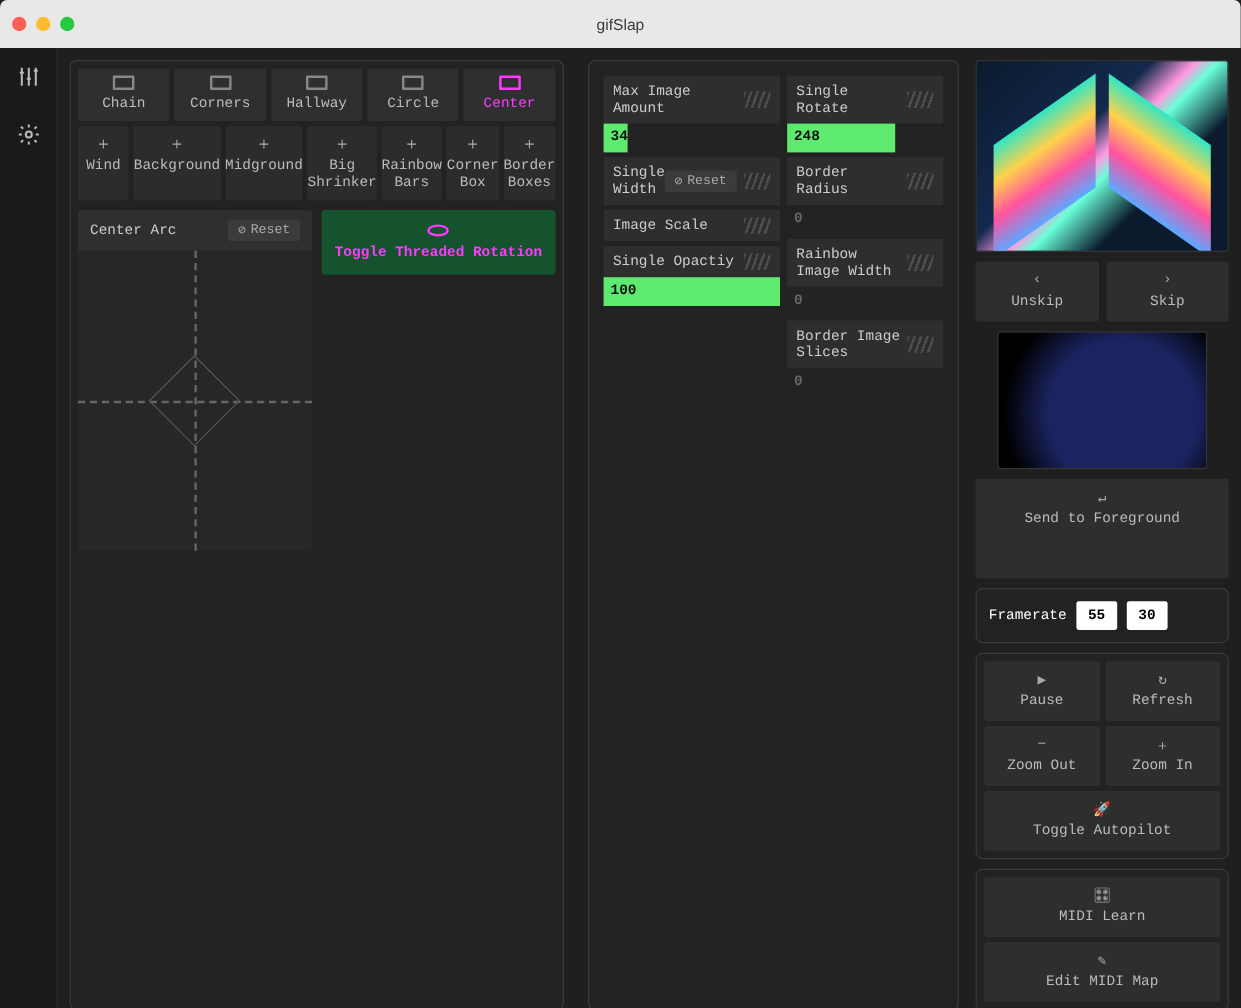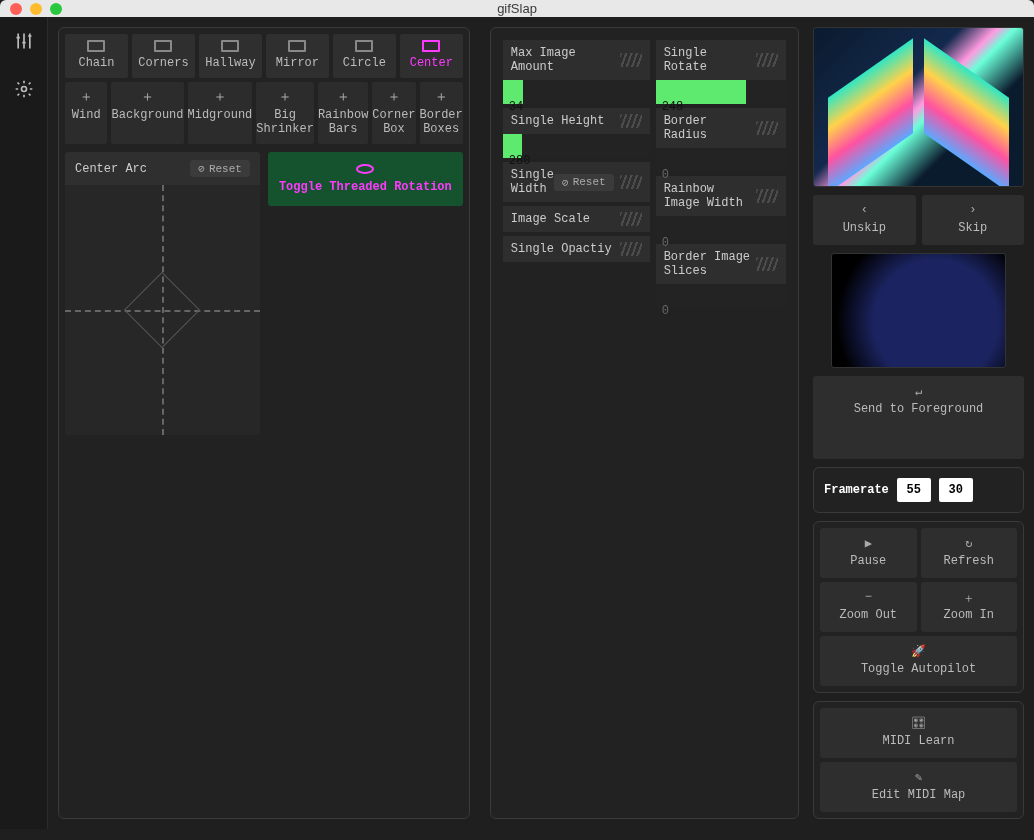--- a/index.html
+++ b/index.html
@@ -1,18 +1,18 @@
 <!DOCTYPE html>
 <html><head>
 <meta charset="utf-8">
 <style>
 * { box-sizing: border-box; margin: 0; padding: 0; font-family: Menlo, Monaco, "Courier New", monospace; }
 body { width: 1034px; height: 840px; background: #1f1f1f; color: #ccc; font-size: 12px; overflow: hidden; }
 
-.titlebar { height: 17px; background: #e8e8e8; display: flex; align-items: center; position: relative; border-top-left-radius: 6px; border-top-right-radius: 6px; }
+.titlebar { height: 40px; background: #e8e8e8; display: flex; align-items: center; position: relative; border-top-left-radius: 6px; border-top-right-radius: 6px; }
 .traffic { display: flex; gap: 8px; margin-left: 10px; }
 .tl { width: 12px; height: 12px; border-radius: 50%; }
 .tl.red { background: #ff5f57; }
 .tl.yellow { background: #febc2e; }
 .tl.green { background: #28c840; }
 .title { position: absolute; left: 0; right: 0; text-align: center; color: #3a3a3a; font-size: 13px; font-family: -apple-system, sans-serif; }
 
 .app { display: flex; height: 812px; background: #1f1f1f; }
 .side-nav { width: 48px; background: #1a1a1a; border-right: 1px solid #2b2b2b; padding-top: 10px; display: flex; flex-direction: column; align-items: center; gap: 20px; }
 .side-btn { width: 28px; height: 28px; display: flex; align-items: center; justify-content: center; color: #bbb; cursor: pointer; }
@@ -44,38 +44,38 @@
 .toggle-btn { background: #14532d; border-radius: 3px; height: 54px; display: flex; flex-direction: column; align-items: center; justify-content: center; gap: 6px; color: #ff3aff; cursor: pointer; font-weight: bold; }
 .eye { width: 18px; height: 10px; border: 2px solid #ff3aff; border-radius: 50%; position: relative; }
 
 .sliders-panel { display: flex; gap: 6px; padding: 12px; }
 .slider-col { flex: 1; display: flex; flex-direction: column; gap: 4px; }
 .slider { background: #272727; border-radius: 2px; }
 .slider-head { display: flex; justify-content: space-between; align-items: center; padding: 6px 8px; background: #2e2e2e; color: #ccc; }
 .wave { width: 22px; height: 14px; background: repeating-linear-gradient(110deg, #666 0 2px, transparent 2px 5px); border-radius: 2px; opacity: .55; }
 .slider-bar { position: relative; height: 24px; background: #232323; }
 .slider-fill { position: absolute; left: 0; top: 0; bottom: 0; background: #5eea6f; }
-.slider-val { position: absolute; left: 6px; top: 4px; color: #111; font-weight: normal; z-index: 2; margin-top: 16px; }
+.slider-val { position: absolute; left: 6px; top: 4px; color: #111; font-weight: bold; z-index: 2; }
 .slider-val.dark { color: #666; }
 
 .right { width: 225px; padding: 10px 10px 10px 4px; display: flex; flex-direction: column; gap: 8px; }
 .preview { height: 160px; background: linear-gradient(135deg, #0b1b2e, #13294d 40%, #ff9ae0 50%, #6bffd9 55%, #0b1b2e 70%); border: 1px solid #333; border-radius: 3px; position: relative; overflow: hidden; }
 .preview::before, .preview::after { content: ""; position: absolute; top: 40px; width: 85px; height: 95px; background: linear-gradient(180deg, #2fe6c4, #ffd24a, #ff52a1, #5aa9ff); }
 .preview::before { left: 14px; transform: skewY(-35deg); }
 .preview::after { right: 14px; transform: skewY(35deg); }
 
 .thumb2 { height: 115px; background: radial-gradient(circle at 60% 60%, #1b2460 0 50%, #000 80%); border: 1px solid #333; border-radius: 3px; margin: 0 18px; }
 
 .btn-row { display: flex; gap: 6px; }
 .rbtn { flex: 1; background: #2e2e2e; color: #bbb; border-radius: 3px; padding: 8px 0 10px 0; display: flex; flex-direction: column; align-items: center; gap: 4px; cursor: pointer; font-size: 12px; }
 .rbtn svg, .rbtn .glyph { height: 14px; color: #aaa; }
 .rbtn.full { width: 100%; }
 
 .frate { border: 1px solid #3a3a3a; border-radius: 6px; padding: 10px; background: #222; display: flex; align-items: center; gap: 8px; }
-.frate-label { color: #fff; font-weight: bold; }
+.frate-label { color: #fff; font-weight: normal; }
 .frate-box { background: #fff; color: #000; width: 34px; height: 24px; display: flex; align-items: center; justify-content: center; border-radius: 2px; font-weight: bold; }
 
 .ctrl-panel { border: 1px solid #3a3a3a; border-radius: 6px; padding: 6px; background: #222; display: flex; flex-direction: column; gap: 4px; }
 .ctrl-row { display: flex; gap: 4px; }
 </style>
 </head>
 <body>
 
 <div class="titlebar">
   <div class="traffic">
@@ -111,24 +111,20 @@
           <div class="tab">
             <div class="tab-icon"></div>
             <span>Corners</span>
           </div>
           <div class="tab">
             <div class="tab-icon"></div>
             <span>Hallway</span>
           </div>
           <div class="tab">
             <div class="tab-icon"></div>
-            <span>Mirror</span>
-          </div>
-          <div class="tab">
-            <div class="tab-icon"></div>
             <span>Circle</span>
           </div>
           <div class="tab active">
             <div class="tab-icon"></div>
             <span>Center</span>
           </div>
         </div>
       <div class="addon-row" id="addon-row">
           <div class="addon">
             <span class="plus">＋</span>
@@ -193,32 +189,20 @@
                 <span class="wave"></span>
               </span>
       </div>
       <div class="slider-bar">
         <div class="slider-fill" style="width:14%"></div>
         <div class="slider-val ">34</div>
       </div>
           </div>
           <div class="slider">
       <div class="slider-head">
-        <span>Single Height</span>
-        <span style="display:flex;gap:6px;align-items:center">
-                <span class="wave"></span>
-              </span>
-      </div>
-      <div class="slider-bar">
-        <div class="slider-fill" style="width:13%"></div>
-        <div class="slider-val ">280</div>
-      </div>
-          </div>
-          <div class="slider">
-      <div class="slider-head">
         <span>Single Width</span>
         <span style="display:flex;gap:6px;align-items:center">
                 <span class="reset-btn">
                   <span>⊘</span>
                   <span>Reset</span>
                 </span>
                 <span class="wave"></span>
               </span>
       </div>
           </div>
@@ -229,20 +213,24 @@
                 <span class="wave"></span>
               </span>
       </div>
           </div>
           <div class="slider">
       <div class="slider-head">
         <span>Single Opactiy</span>
         <span style="display:flex;gap:6px;align-items:center">
                 <span class="wave"></span>
               </span>
+      </div>
+      <div class="slider-bar">
+        <div class="slider-fill" style="width:100%"></div>
+        <div class="slider-val ">100</div>
       </div>
           </div>
         </div>
       <div class="slider-col" id="sliders-right">
           <div class="slider">
       <div class="slider-head">
         <span>Single Rotate</span>
         <span style="display:flex;gap:6px;align-items:center">
                 <span class="wave"></span>
               </span>

